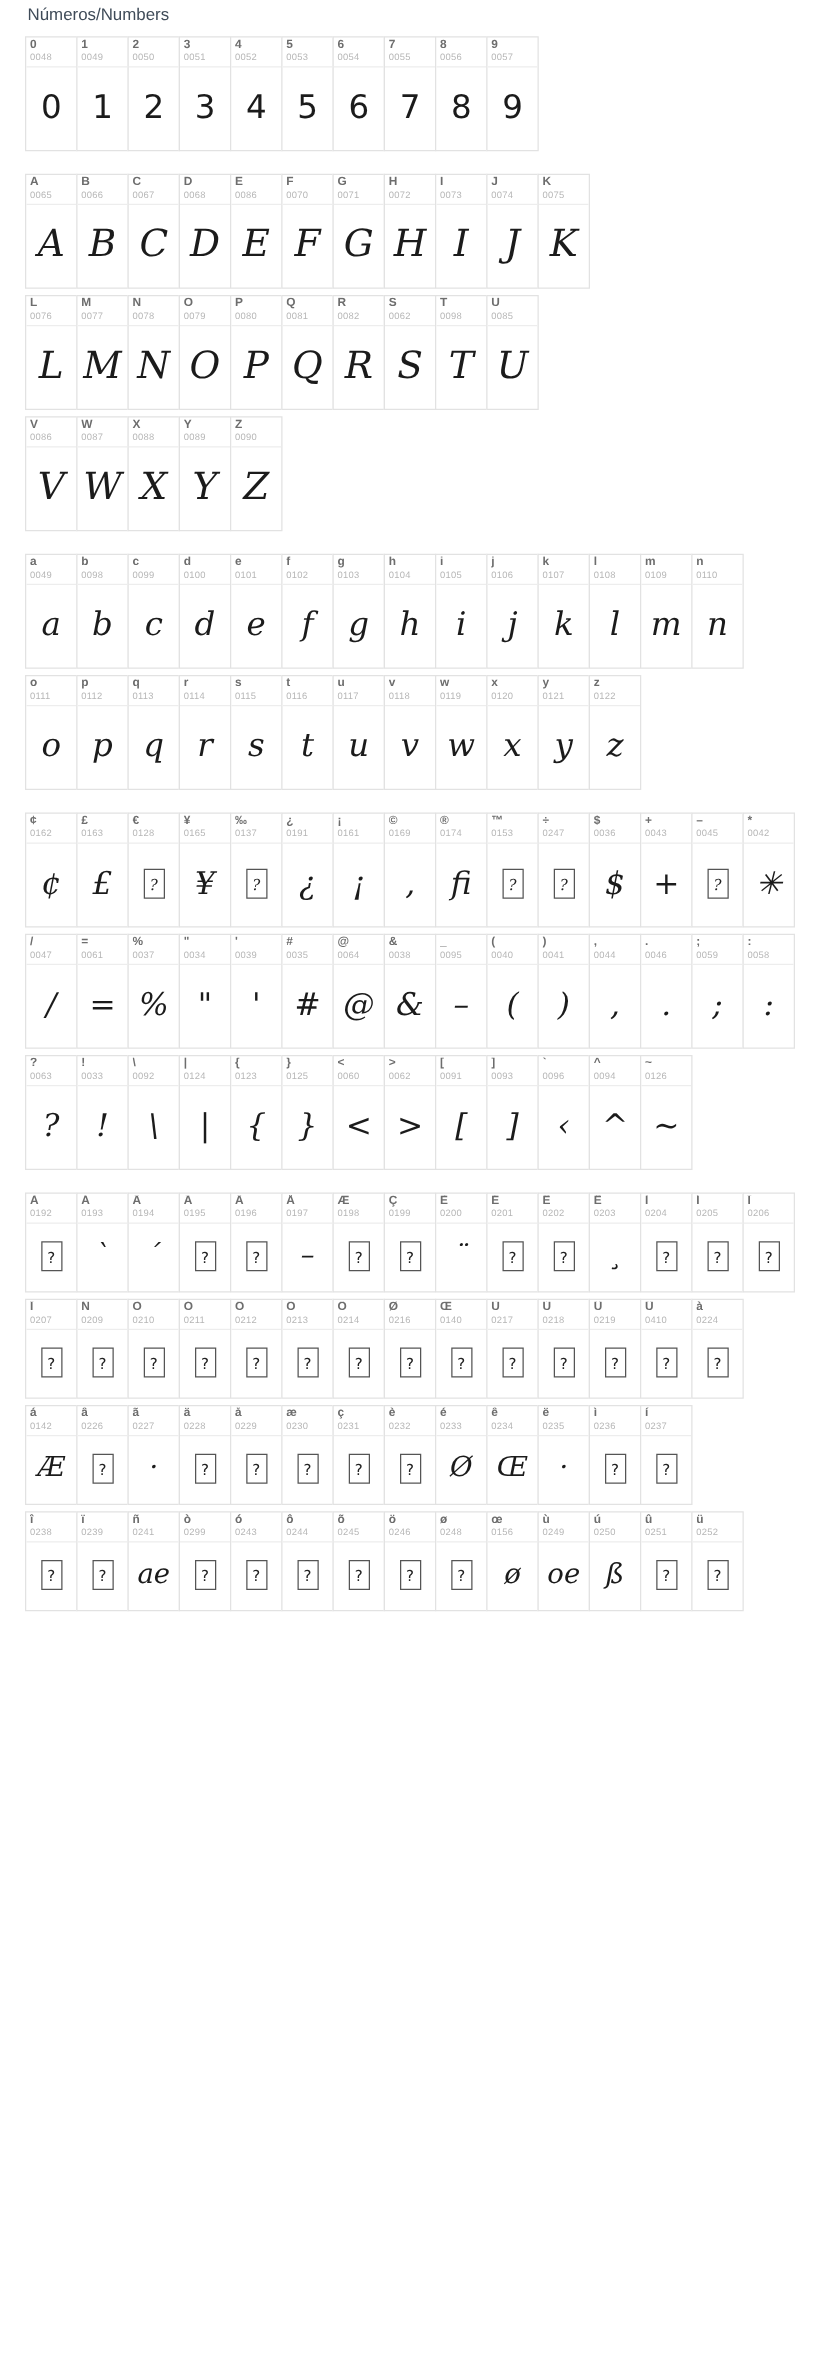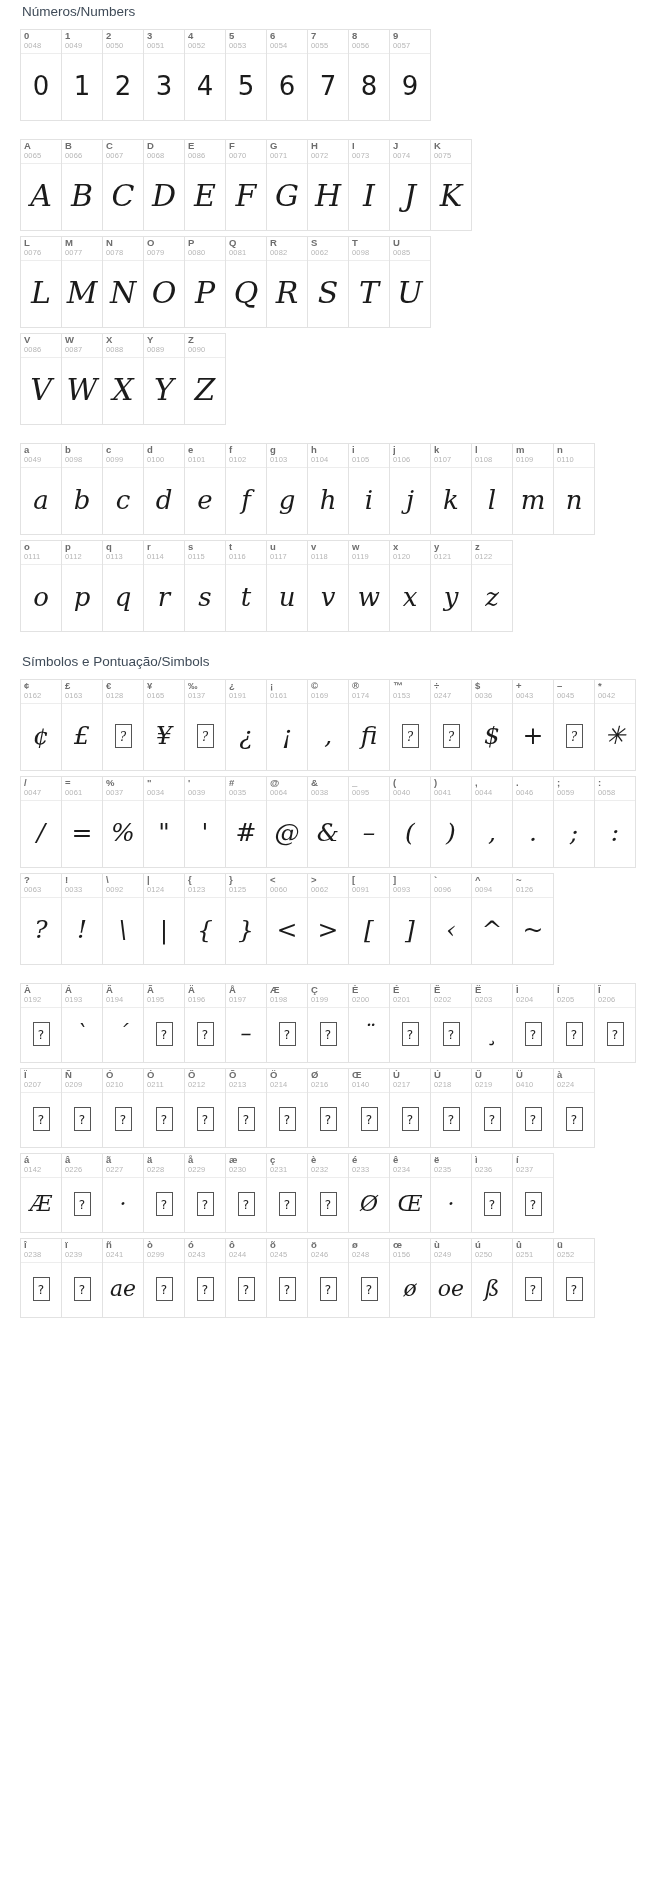--- a/index.html
+++ b/index.html
@@ -551,21 +551,20 @@
             <div class="hdr">
               <span class="ch">z</span>
               <span class="code">0122</span>
             </div>
             <div class="glyph">z</div>
           </div>
         </div>
       </div>
     </div>
     <div class="section symbols">
-      <div class="section-title">Símbolos e Pontuação/Simbols</div>
       <div class="grid-wrap">
         <div class="row">
           <div class="cell">
             <div class="hdr">
               <span class="ch">¢</span>
               <span class="code">0162</span>
             </div>
             <div class="glyph">¢</div>
           </div>
           <div class="cell">

